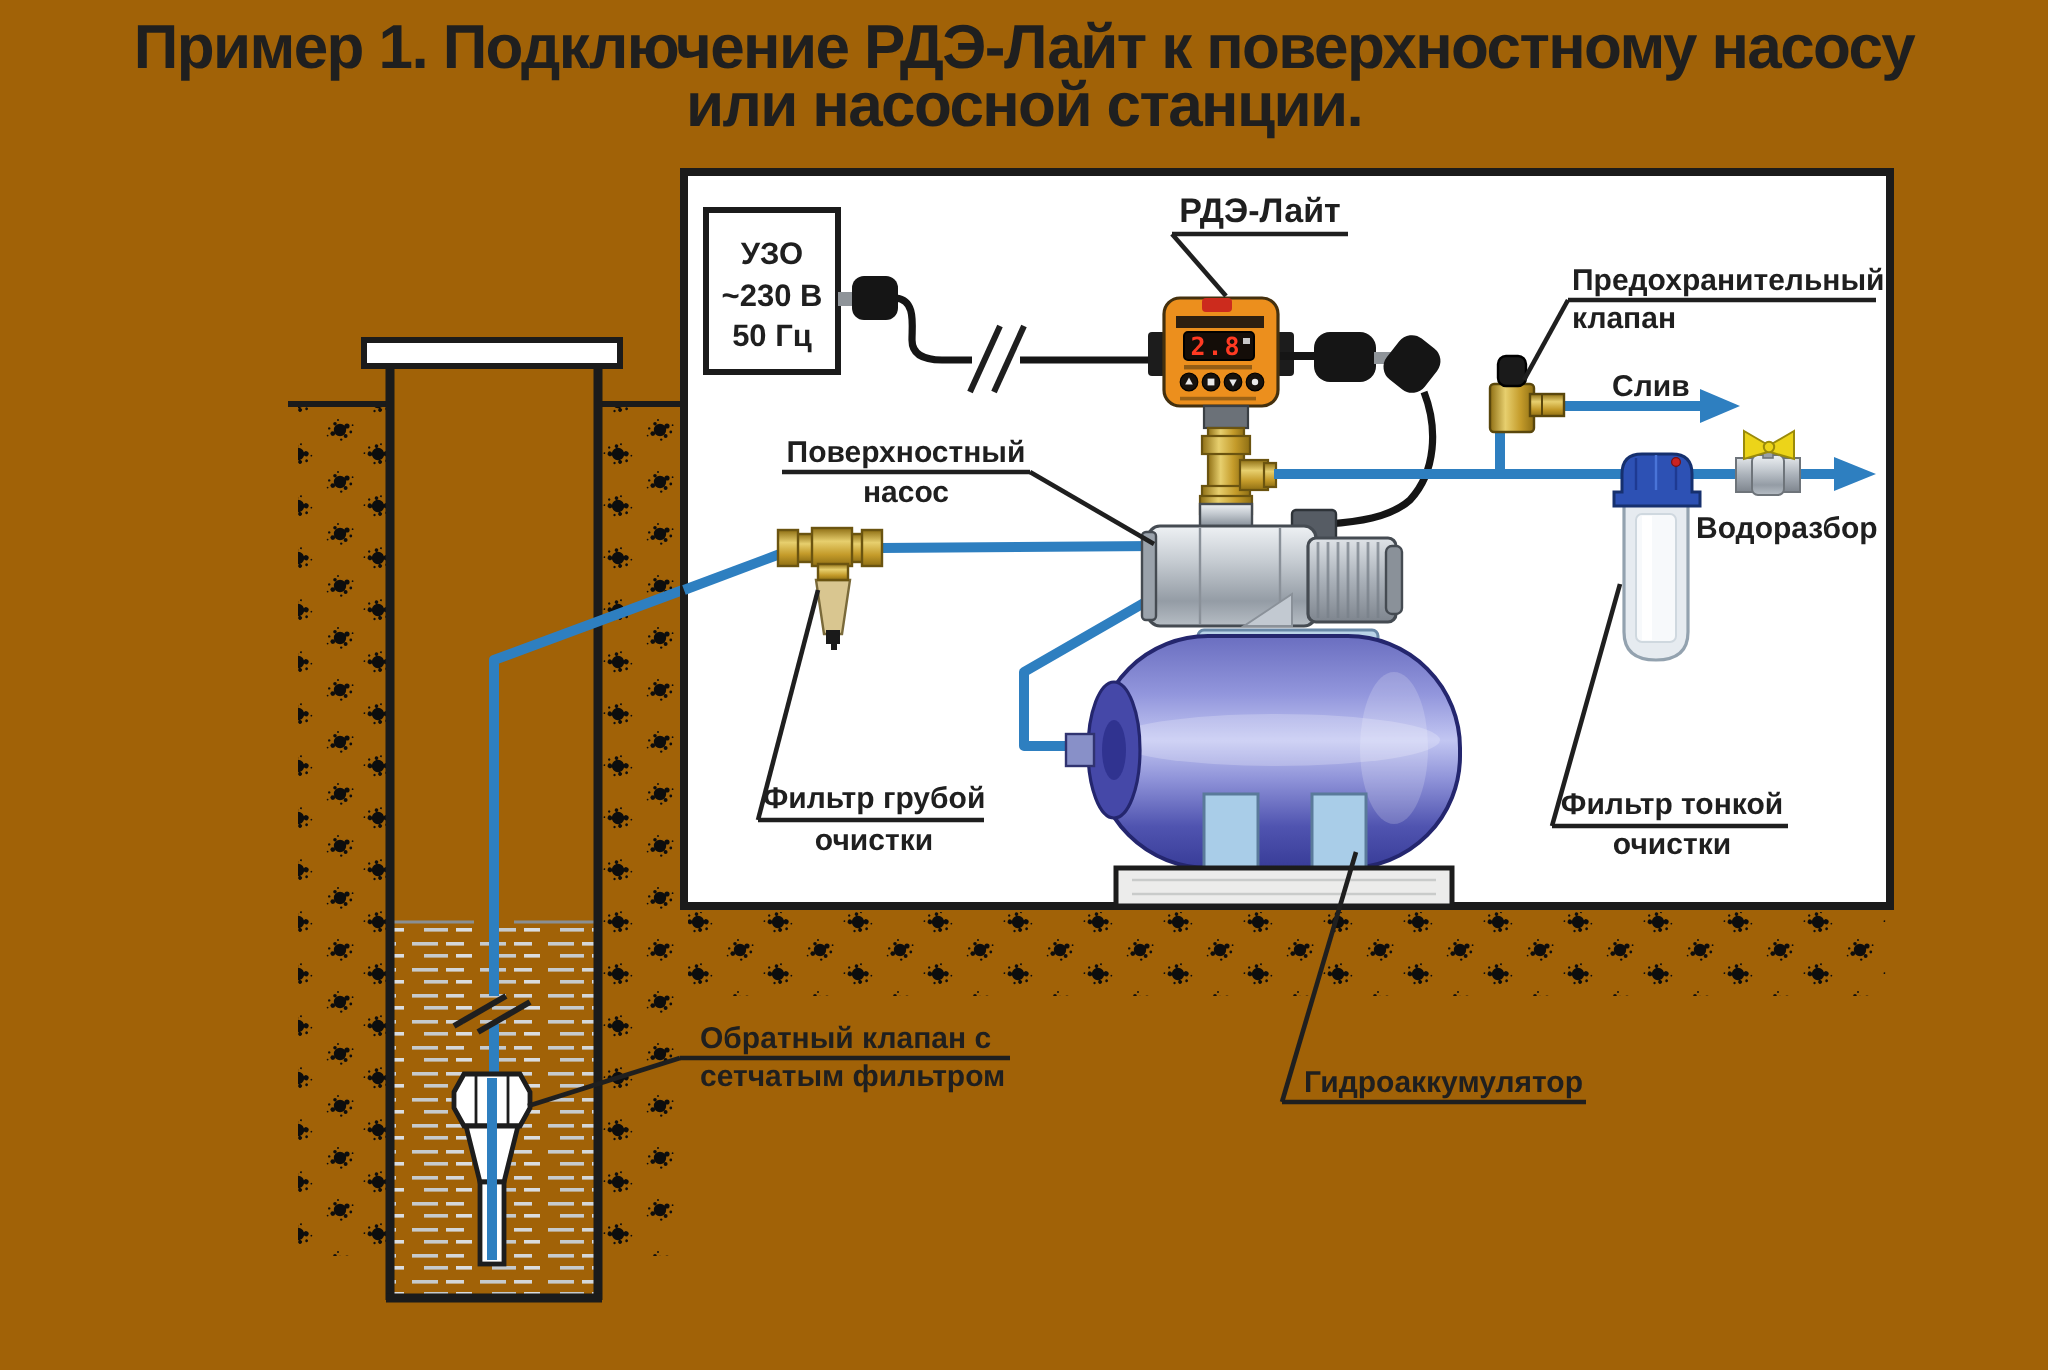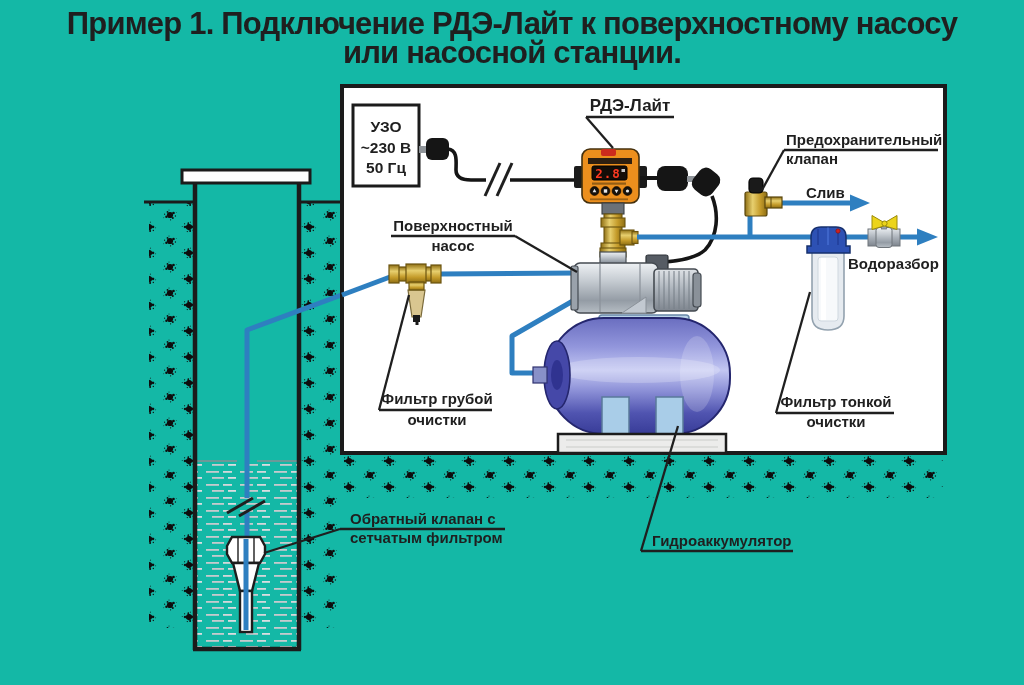--- a/index.html
+++ b/index.html
@@ -1,16 +1,16 @@
 <!DOCTYPE html>
 <html><head>
 <meta charset="utf-8">
 <style>
   html,body{margin:0;padding:0;background:#fff;}
-  #stage{position:relative;width:1024px;height:685px;background:#14b8a6;overflow:hidden;
+  #stage{position:relative;width:1024px;height:685px;background:#a16207;overflow:hidden;
          font-family:"Liberation Sans",sans-serif;}
   svg text{font-family:"Liberation Sans",sans-serif;}
   .ttl{font-weight:bold;font-size:31px;letter-spacing:-0.8px;}
   .lbl{font-weight:bold;font-size:15px;}
   .lbl17{font-weight:bold;font-size:17px;}
   .uzo{font-weight:bold;font-size:15.5px;}
   .seg{font-family:"DejaVu Sans Mono",monospace;font-weight:bold;font-size:12.5px;letter-spacing:1px;}
 </style>
 </head>
 <body>

